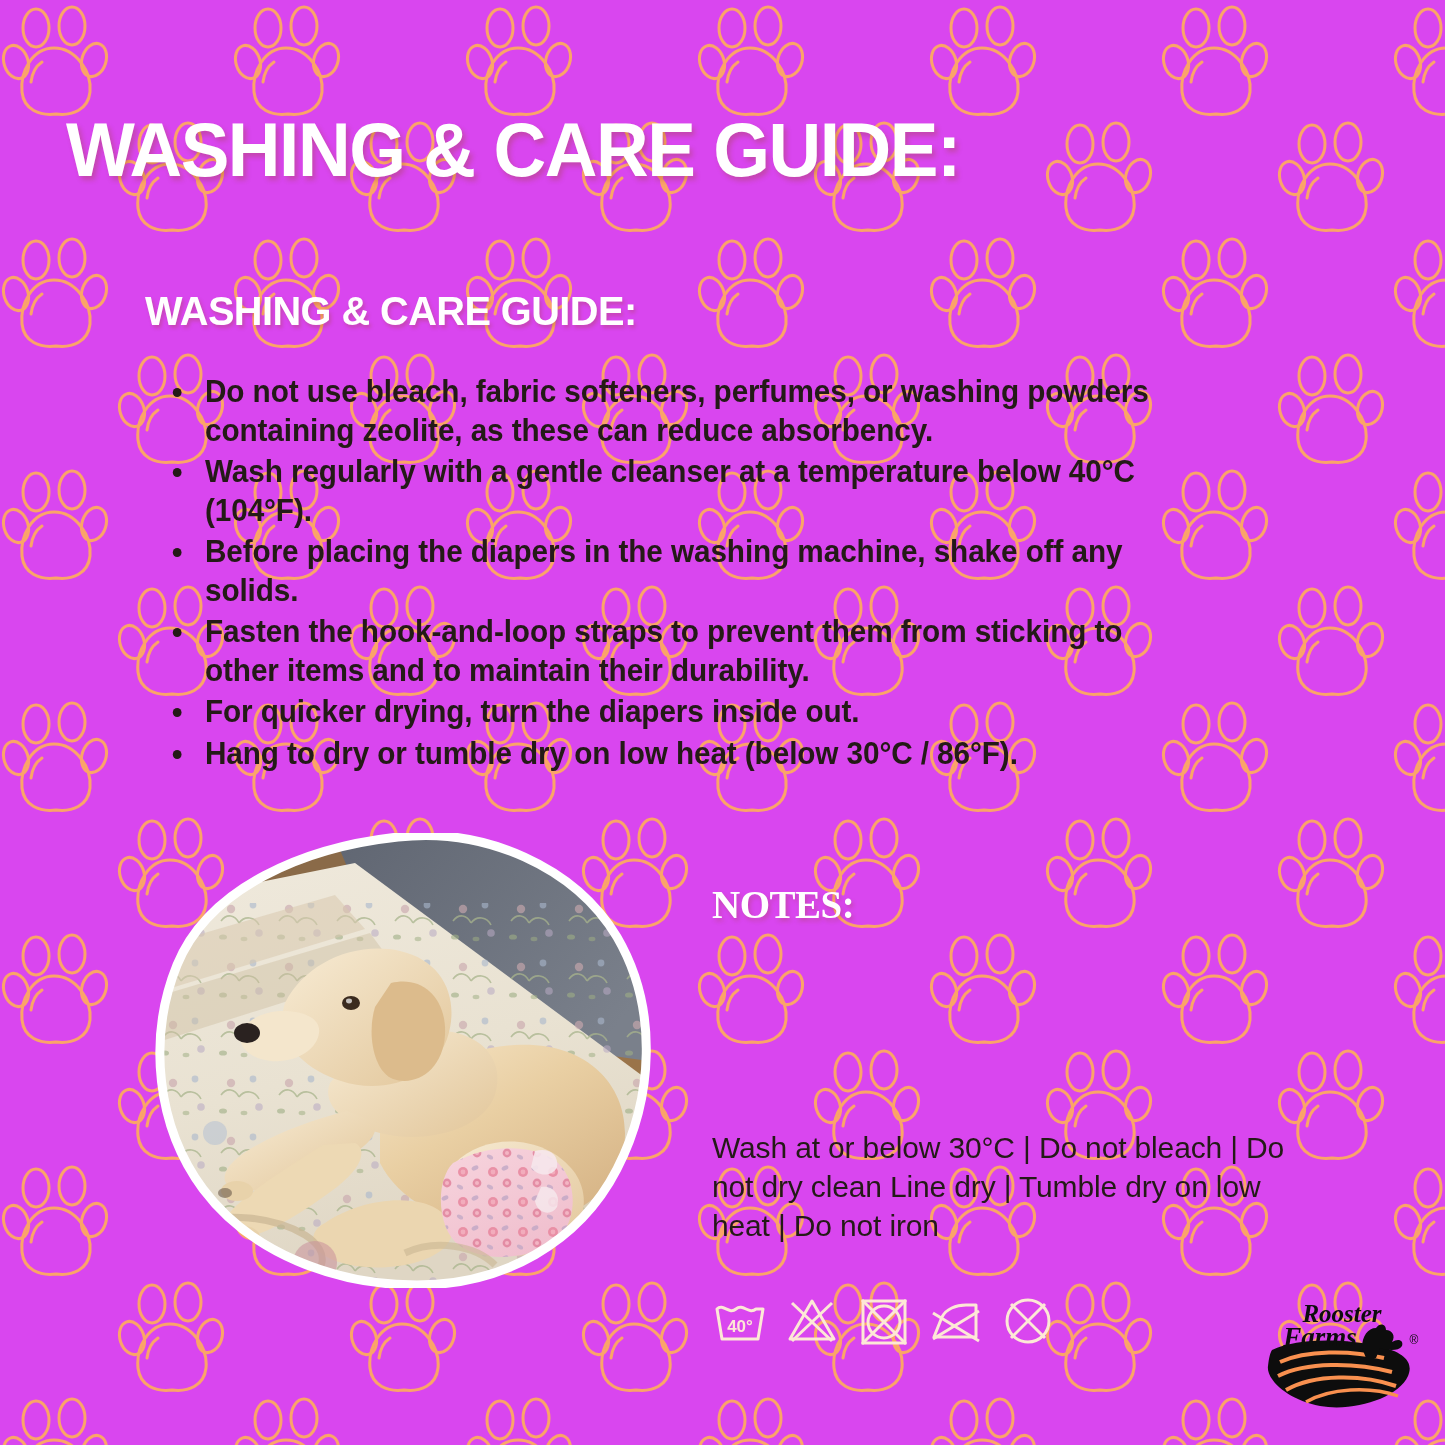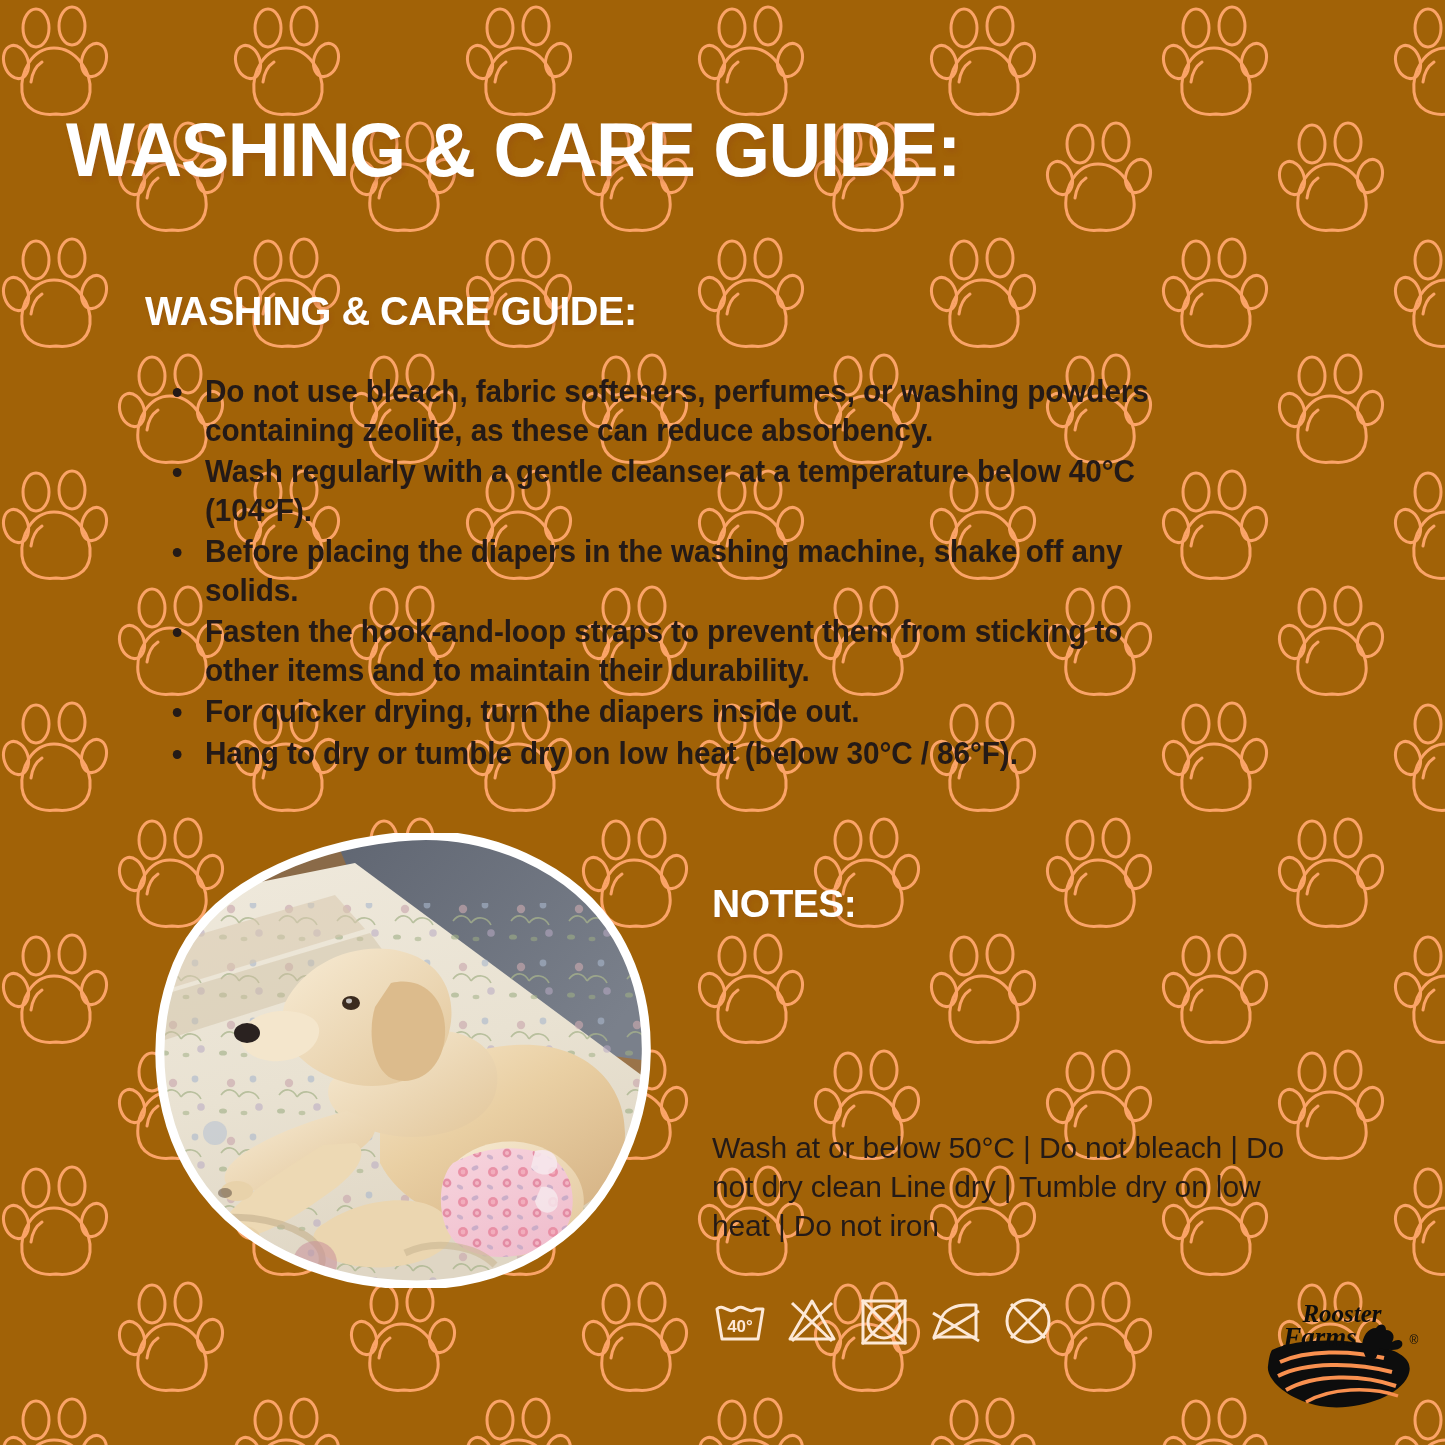--- a/index.html
+++ b/index.html
@@ -10,21 +10,21 @@
     width: 1445px;
     height: 1445px;
     overflow: hidden;
     font-family: "Liberation Sans", sans-serif;
   }
 
   #poster {
     position: relative;
     width: 1445px;
     height: 1445px;
-    background: #a16207;
+    background: #d946ef;
     overflow: hidden;
   }
 
   
   #paw-bg {
     position: absolute;
     inset: 0;
     z-index: 0;
     pointer-events: none;
   }
@@ -114,21 +114,21 @@
     position: absolute;
     inset: 0;
   }
 
   
   #notes-heading {
     position: absolute;
     left: 712px;
     top: 882px;
     margin: 0;
-    font-family: Liberation Sans, sans-serif;
+    font-family: Liberation Serif, serif;
     font-weight: bold;
     font-size: 39px;
     letter-spacing: -0.5px;
     color: #FFFFFF;
     text-shadow: 2px 3px 4px rgba(150,70,25,0.28);
     z-index: 3;
   }
   #notes-body {
     position: absolute;
     left: 712px;
@@ -353,21 +353,21 @@
         <circle cx="60" cy="300" r="12" fill="#AFBED4" opacity="0.5"></circle>
       </g>
 
       <path d="M243 4 C330 -6, 420 34, 462 104 C504 176, 498 266, 462 336
                C424 410, 348 452, 262 452 C180 452, 96 420, 48 356
                C2 294, -8 206, 22 132 C54 54, 150 14, 243 4 Z" fill="none" stroke="#FFFFFF" stroke-width="9"></path>
     </svg>
   </div>
 
   <h2 id="notes-heading">NOTES:</h2>
-  <p id="care-summary">Wash at or below 50°C | Do not bleach | Do not dry clean  Line dry | Tumble dry on low heat | Do not iron</p>
+  <p id="care-summary">Wash at or below 30°C | Do not bleach | Do not dry clean  Line dry | Tumble dry on low heat | Do not iron</p>
 
   <div id="laundry-symbols">
 
     <svg class="symbol" viewBox="0 0 56 56">
       <path d="M5 16 C 11 10, 17 22, 24 16 C 31 10, 37 22, 44 16 L 51 16 L 46 46 L 10 46 Z" fill="none" stroke="#FDE8D6" stroke-width="3" stroke-linejoin="round"></path>
       <text x="28" y="39" text-anchor="middle" font-family="'Liberation Sans', sans-serif" font-size="17" font-weight="bold" fill="#FDE8D6">40°</text>
     </svg>
 
     <svg class="symbol" viewBox="0 0 56 56">
       <path d="M28 8 L 50 46 L 6 46 Z" fill="none" stroke="#FDE8D6" stroke-width="3" stroke-linejoin="round"></path>

